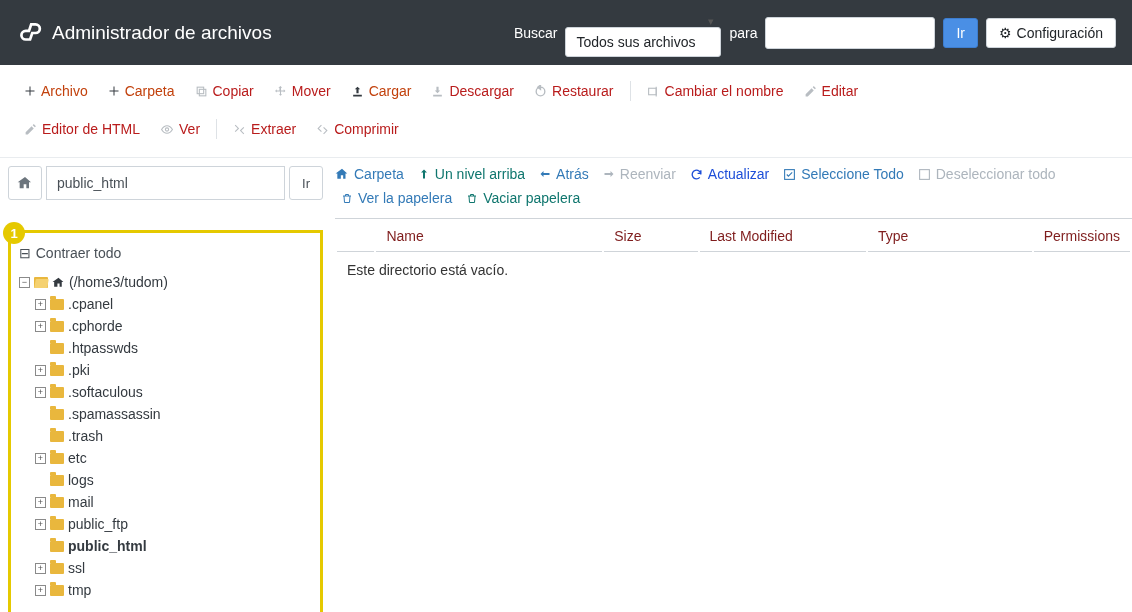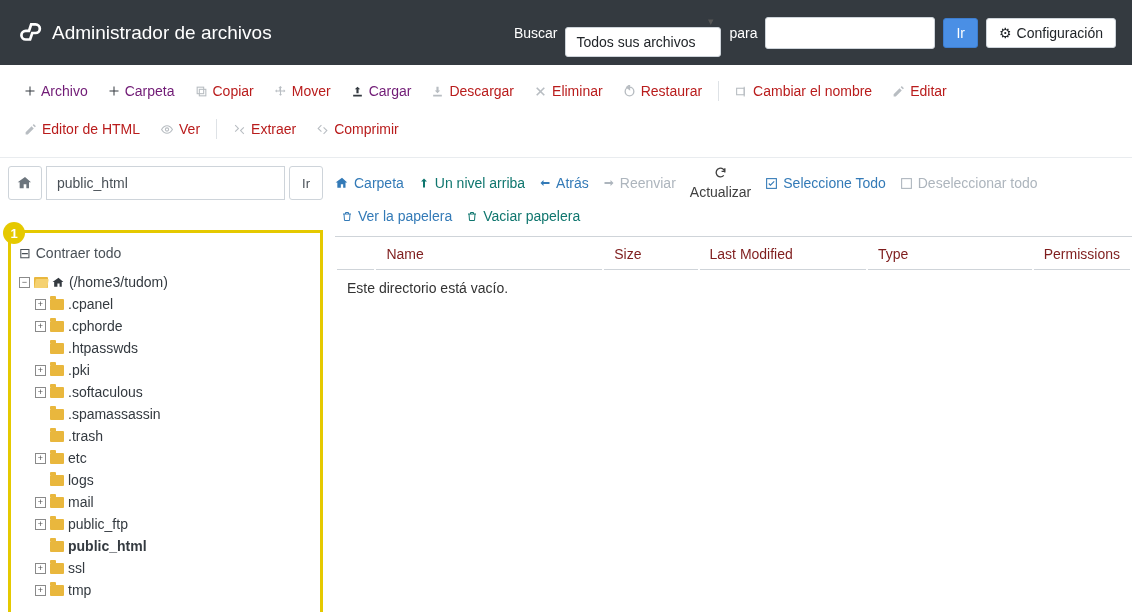--- a/index.html
+++ b/index.html
@@ -14,21 +14,21 @@
 .select-wrap { position: relative; }
 .select-wrap::after { content: "▾"; position: absolute; right: 8px; top: 7px; color: #555; font-size: 11px; pointer-events: none; }
 .header input[type=text] { background: #fff; border: 1px solid #ced4da; padding: 6px 8px; width: 170px; height: 32px; border-radius: 3px; }
 .btn-go { background: #4a8fe5; color: #fff; border: 1px solid #3d7dcf; padding: 6px 12px; border-radius: 3px; font-size: 14px; }
 .btn-config { background: #fff; color: #212529; border: 1px solid #ced4da; padding: 6px 12px; border-radius: 3px; font-size: 14px; display: flex; align-items: center; gap: 5px; }
 
 
 .toolbar { padding: 10px 14px 6px; border-bottom: 1px solid #e9ecef; }
 .toolbar .row { display: flex; flex-wrap: wrap; gap: 4px 0; margin-bottom: 6px; }
 .tool-btn { display: inline-flex; align-items: center; gap: 5px; padding: 6px 10px; font-size: 14px; color: #495057; background: transparent; border: none; cursor: pointer; }
-.tool-btn.enabled { color: #701a75; }
+.tool-btn.enabled { color: #c2410c; }
 .tool-btn.disabled { color: #b91c1c; }
 .tool-sep { width: 1px; height: 20px; background: #dee2e6; margin: 6px 6px; }
 
 
 .content { display: flex; height: calc(612px - 55px - 90px); }
 
 
 .leftcol { width: 323px; padding: 8px 0 0 8px; }
 .path-row { display: flex; gap: 4px; align-items: center; }
 .home-btn { width: 34px; height: 34px; border: 1px solid #ced4da; background: #fff; border-radius: 3px; display: flex; align-items: center; justify-content: center; color: #6c757d; }
@@ -142,28 +142,20 @@
       <button class="tool-btn disabled">
         <span>
           <svg width="13" height="13" viewBox="0 0 24 24" fill="#b8bdc2">
             <path d="M12 15l-5-5h3V3h4v7h3z M4 18h16v3H4z"></path>
           </svg>
         </span>
         <span>Descargar</span>
       </button>
       <button class="tool-btn disabled">
         <span>
-          <svg width="13" height="13" viewBox="0 0 24 24" fill="#b8bdc2">
-            <path d="M5 5l14 14M19 5L5 19" stroke="#b8bdc2" stroke-width="3" fill="none"></path>
-          </svg>
-        </span>
-        <span>Eliminar</span>
-      </button>
-      <button class="tool-btn disabled">
-        <span>
           <svg width="13" height="13" viewBox="0 0 24 24" fill="none" stroke="#b8bdc2" stroke-width="2.5">
             <path d="M4 12a8 8 0 108-8v4L7 4l5-4v4a8 8 0 100 16"></path>
           </svg>
         </span>
         <span>Restaurar</span>
       </button>
       <span class="tool-sep"></span>
       <button class="tool-btn disabled">
         <span>
           <svg width="13" height="13" viewBox="0 0 24 24" fill="none" stroke="#b8bdc2" stroke-width="2">
@@ -350,21 +342,21 @@
           <span>Atrás</span>
         </span>
         <span class="act disabled" style="color: rgb(173, 181, 189);">
           <span style="display:inline-flex">
             <svg width="12" height="12" viewBox="0 0 24 24" fill="currentColor">
               <path d="M21 12l-6 6v-4H3v-4h12V6z"></path>
             </svg>
           </span>
           <span>Reenviar</span>
         </span>
-        <span class="act primary" style="color: #404040; flex-direction: column;">
+        <span class="act primary" style="color: #1d4ed8;">
           <span style="display:inline-flex">
             <svg width="13" height="13" viewBox="0 0 24 24" fill="none" stroke="currentColor" stroke-width="2.5">
               <path d="M20 12a8 8 0 10-2 5.3M20 4v6h-6"></path>
             </svg>
           </span>
           <span>Actualizar</span>
         </span>
         <span class="act primary" style="color: rgb(51, 122, 183);">
           <span style="display:inline-flex">
             <svg width="13" height="13" viewBox="0 0 24 24" fill="none" stroke="currentColor" stroke-width="2">

